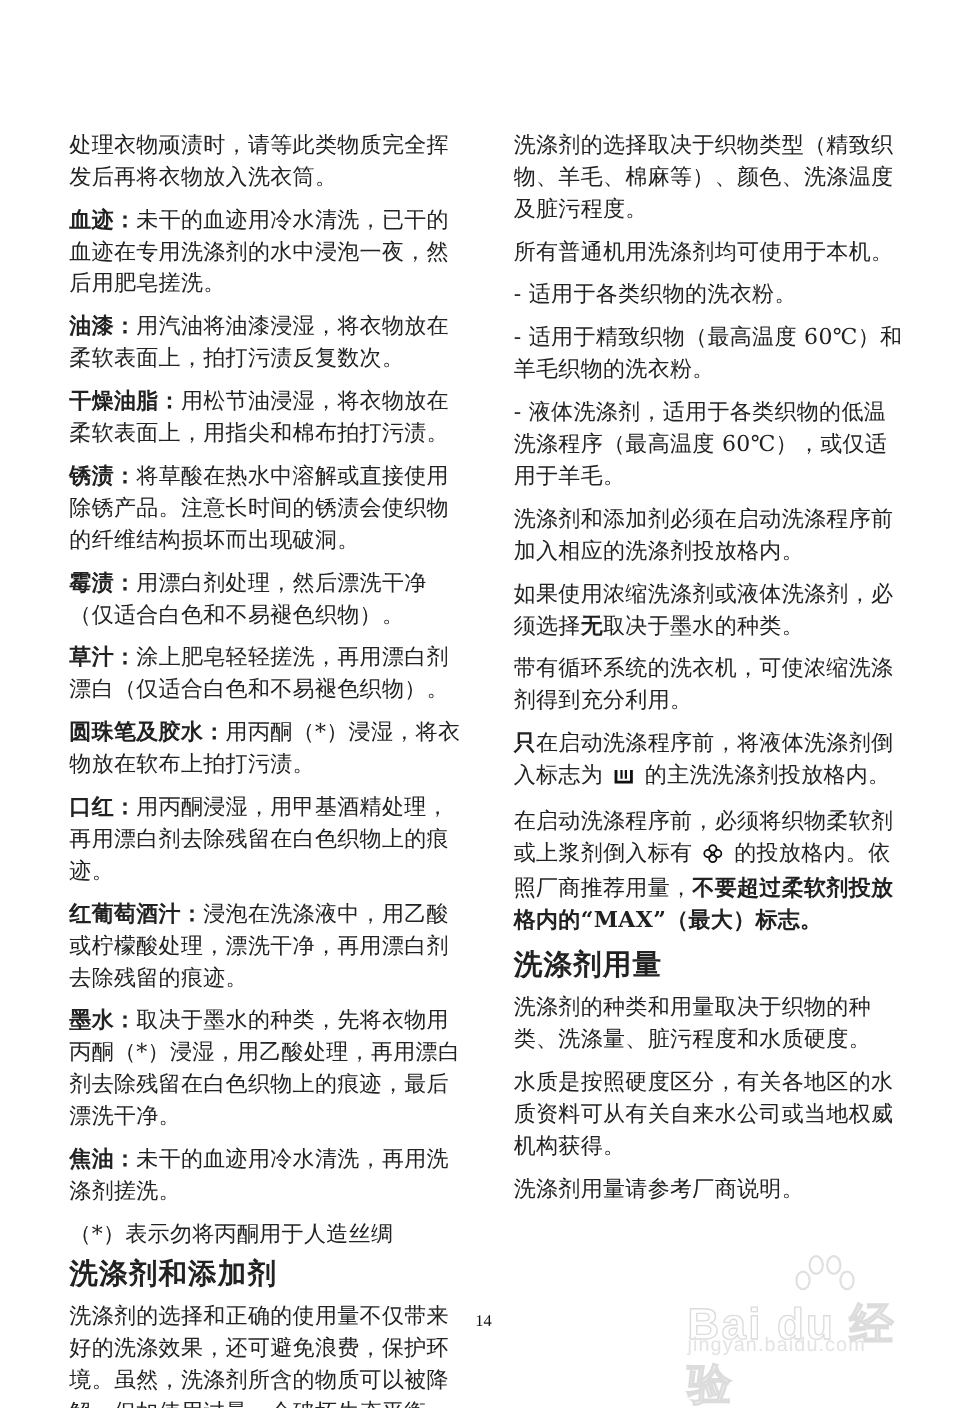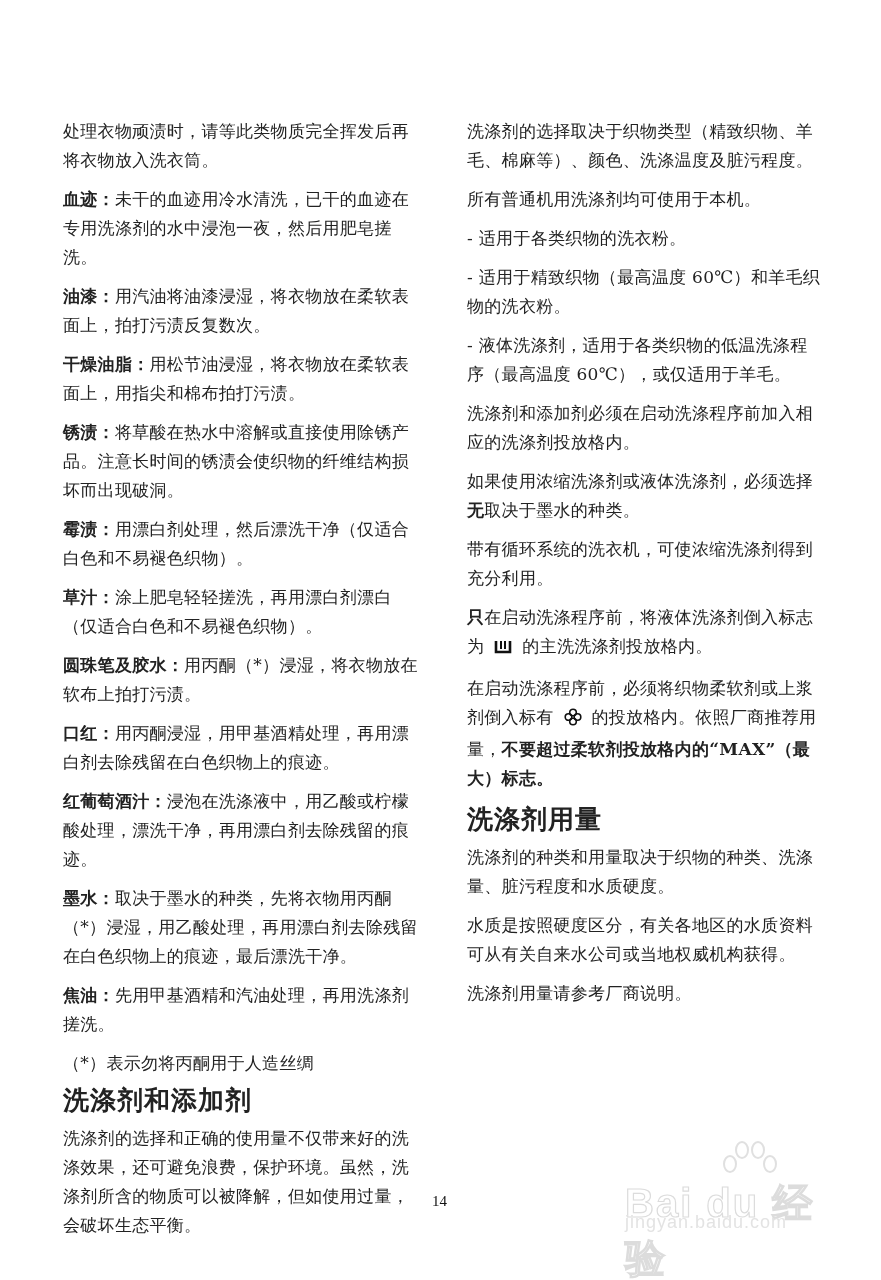--- a/index.html
+++ b/index.html
@@ -1,21 +1,21 @@
 <!DOCTYPE html>
 <html><head>
 <meta charset="utf-8">
 <style>
   html, body { margin: 0; padding: 0; background: #ffffff; }
   body { width: 881px; height: 1280px; position: relative; overflow: hidden;
          font-family: "DejaVu Serif", "Liberation Serif", serif; color: #222; }
   .col { position: absolute; top: 117px; width: 356px; }
   .col.left { left: 63px; }
   .col.right { left: 467px; }
-  p { margin: 0 0 10px 0; font-size: 17px; line-height: 29px; letter-spacing: 0.3px; }
+  p { margin: 0 0 10px 0; font-size: 20px; line-height: 29px; letter-spacing: 0.3px; }
   p .term { font-weight: bold; }
   p.note { margin-bottom: 6px; }
   h2 { margin: 2px 0 8px 0; font-family: "DejaVu Sans", "Liberation Sans", sans-serif;
        font-size: 26px; font-weight: bold; line-height: 32px; letter-spacing: 1px; }
   .bullet-list p { margin-bottom: 0; }
   .icon-inline { display: inline-block; vertical-align: -3px; margin: 0 10px; }
   .b { font-weight: bold; }
   .page-num { position: absolute; left: 432px; top: 1193px; font-family: Liberation Serif, serif;
               font-size: 15px; color: #111; }
   .watermark { position: absolute; left: 625px; top: 1140px; width: 210px; height: 95px;
@@ -34,21 +34,21 @@
   <p><span class="term">血迹：</span><span>未干的血迹用冷水清洗，已干的血迹在专用洗涤剂的水中浸泡一夜，然后用肥皂搓洗。</span></p>
   <p><span class="term">油漆：</span><span>用汽油将油漆浸湿，将衣物放在柔软表面上，拍打污渍反复数次。</span></p>
   <p><span class="term">干燥油脂：</span><span>用松节油浸湿，将衣物放在柔软表面上，用指尖和棉布拍打污渍。</span></p>
   <p><span class="term">锈渍：</span><span>将草酸在热水中溶解或直接使用除锈产品。注意长时间的锈渍会使织物的纤维结构损坏而出现破洞。</span></p>
   <p><span class="term">霉渍：</span><span>用漂白剂处理，然后漂洗干净（仅适合白色和不易褪色织物）。</span></p>
   <p><span class="term">草汁：</span><span>涂上肥皂轻轻搓洗，再用漂白剂漂白（仅适合白色和不易褪色织物）。</span></p>
   <p><span class="term">圆珠笔及胶水：</span><span>用丙酮（*）浸湿，将衣物放在软布上拍打污渍。</span></p>
   <p><span class="term">口红：</span><span>用丙酮浸湿，用甲基酒精处理，再用漂白剂去除残留在白色织物上的痕迹。</span></p>
   <p><span class="term">红葡萄酒汁：</span><span>浸泡在洗涤液中，用乙酸或柠檬酸处理，漂洗干净，再用漂白剂去除残留的痕迹。</span></p>
   <p><span class="term">墨水：</span><span>取决于墨水的种类，先将衣物用丙酮（*）浸湿，用乙酸处理，再用漂白剂去除残留在白色织物上的痕迹，最后漂洗干净。</span></p>
-  <p><span class="term">焦油：</span><span>先用甲基酒精和汽油处理，再用洗涤剂搓洗。</span></p>
+  <p><span class="term">焦油：</span><span>未干的血迹用冷水清洗，再用洗涤剂搓洗。</span></p>
 
   <p class="note">（*）表示勿将丙酮用于人造丝绸</p>
   <h2>洗涤剂和添加剂</h2>
   <p>洗涤剂的选择和正确的使用量不仅带来好的洗涤效果，还可避免浪费，保护环境。虽然，洗涤剂所含的物质可以被降解，但如使用过量，会破坏生态平衡。</p>
 </div>
 
 <div class="col right">
   <p>洗涤剂的选择取决于织物类型（精致织物、羊毛、棉麻等）、颜色、洗涤温度及脏污程度。</p>
   <p>所有普通机用洗涤剂均可使用于本机。</p>
   <p>- 适用于各类织物的洗衣粉。</p>

